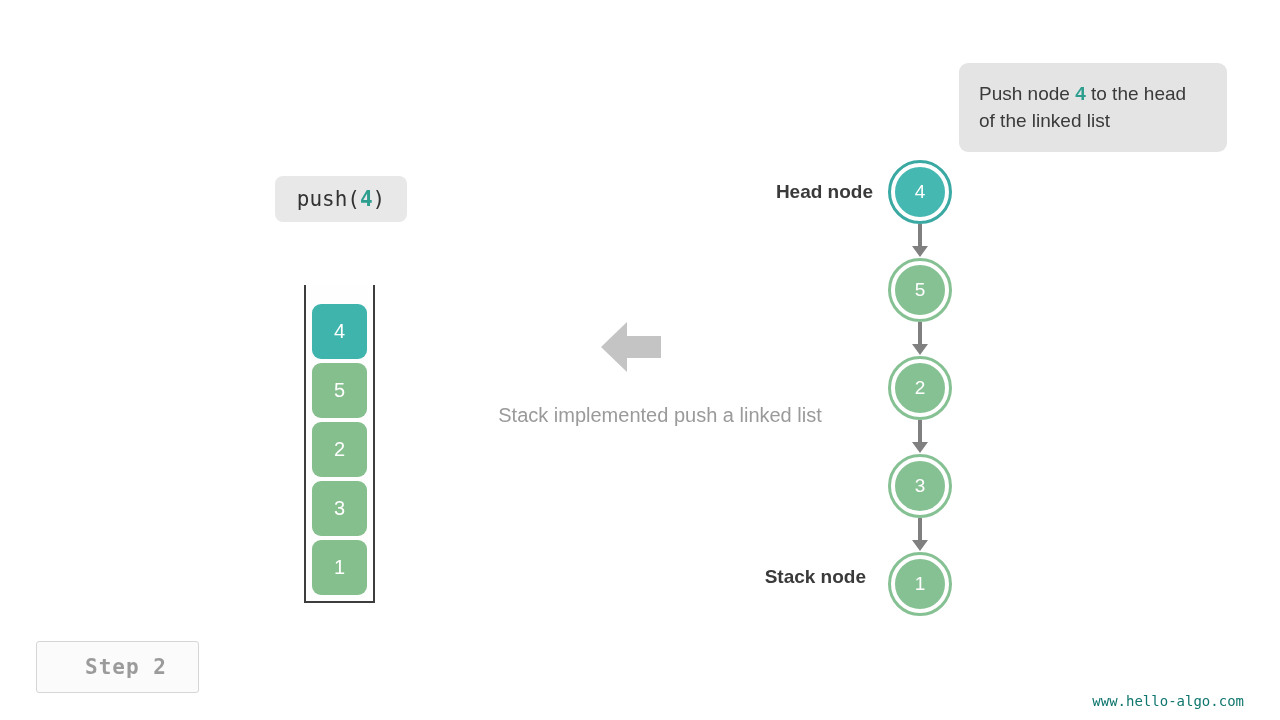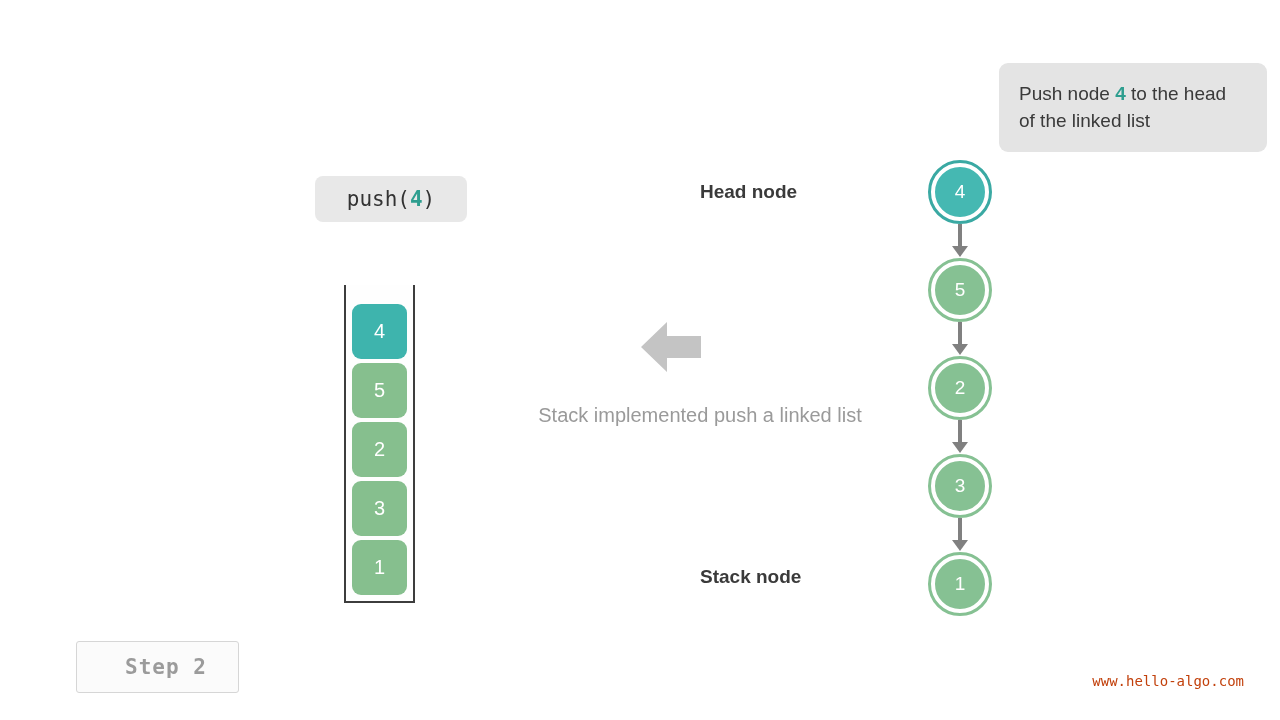--- a/index.html
+++ b/index.html
@@ -10,21 +10,21 @@
   body {
     width: 1280px;
     height: 720px;
     position: relative;
     overflow: hidden;
     font-family: "Liberation Sans", sans-serif;
     -webkit-font-smoothing: antialiased;
   }
 
   
-  .abs { position: absolute; margin-left: 40px; }
+  .abs { position: absolute; }
 
   
   #tooltip-box {
     left: 959px;
     top: 63px;
     width: 268px;
     box-sizing: border-box;
     padding: 17px 20px 18px 20px;
     background: #e4e4e4;
     border-radius: 9px;
@@ -34,21 +34,21 @@
   }
   #tooltip-box .hl {
     color: #2e9e8f;
     font-weight: bold;
   }
 
   
   #push-chip {
     left: 275px;
     top: 176px;
-    width: 152px;
+    width: 132px;
     height: 46px;
     box-sizing: border-box;
     background: #e8e8e8;
     border-radius: 8px;
     display: flex;
     align-items: center;
     justify-content: center;
     font-family: "DejaVu Sans Mono", "Liberation Mono", monospace;
     font-size: 21px;
     color: #333333;
@@ -162,20 +162,21 @@
     border-left: 8px solid transparent;
     border-right: 8px solid transparent;
     border-top: 11px solid #808080;
   }
 
   
   .side-label {
     color: #3a3a3a;
     font-size: 19px;
     font-weight: bold;
+    text-align: right;
   }
   #head-label { left: 660px; top: 181px; width: 213px; }
   #tail-label { left: 660px; top: 566px; width: 206px; }
 
   
   #step-badge {
     left: 36px;
     top: 641px;
     width: 163px;
     height: 52px;
@@ -190,22 +191,22 @@
     font-size: 21px;
     font-weight: bold;
     color: #9b9b9b;
     letter-spacing: 1px;
     padding-left: 17px;
   }
 
   
   #watermark {
     right: 36px;
-    bottom: 31px;
-    color: #c2410c;
+    bottom: 11px;
+    color: #0f766e;
     font-family: "DejaVu Sans Mono", "Liberation Mono", monospace;
     font-size: 14px;
   }
 </style>
 </head>
 <body>
 
 <div class="abs" id="tooltip-box"><span>Push node </span><span class="hl">4</span><span> to the head of the linked list</span></div>
 
 <div class="abs" id="push-chip">

